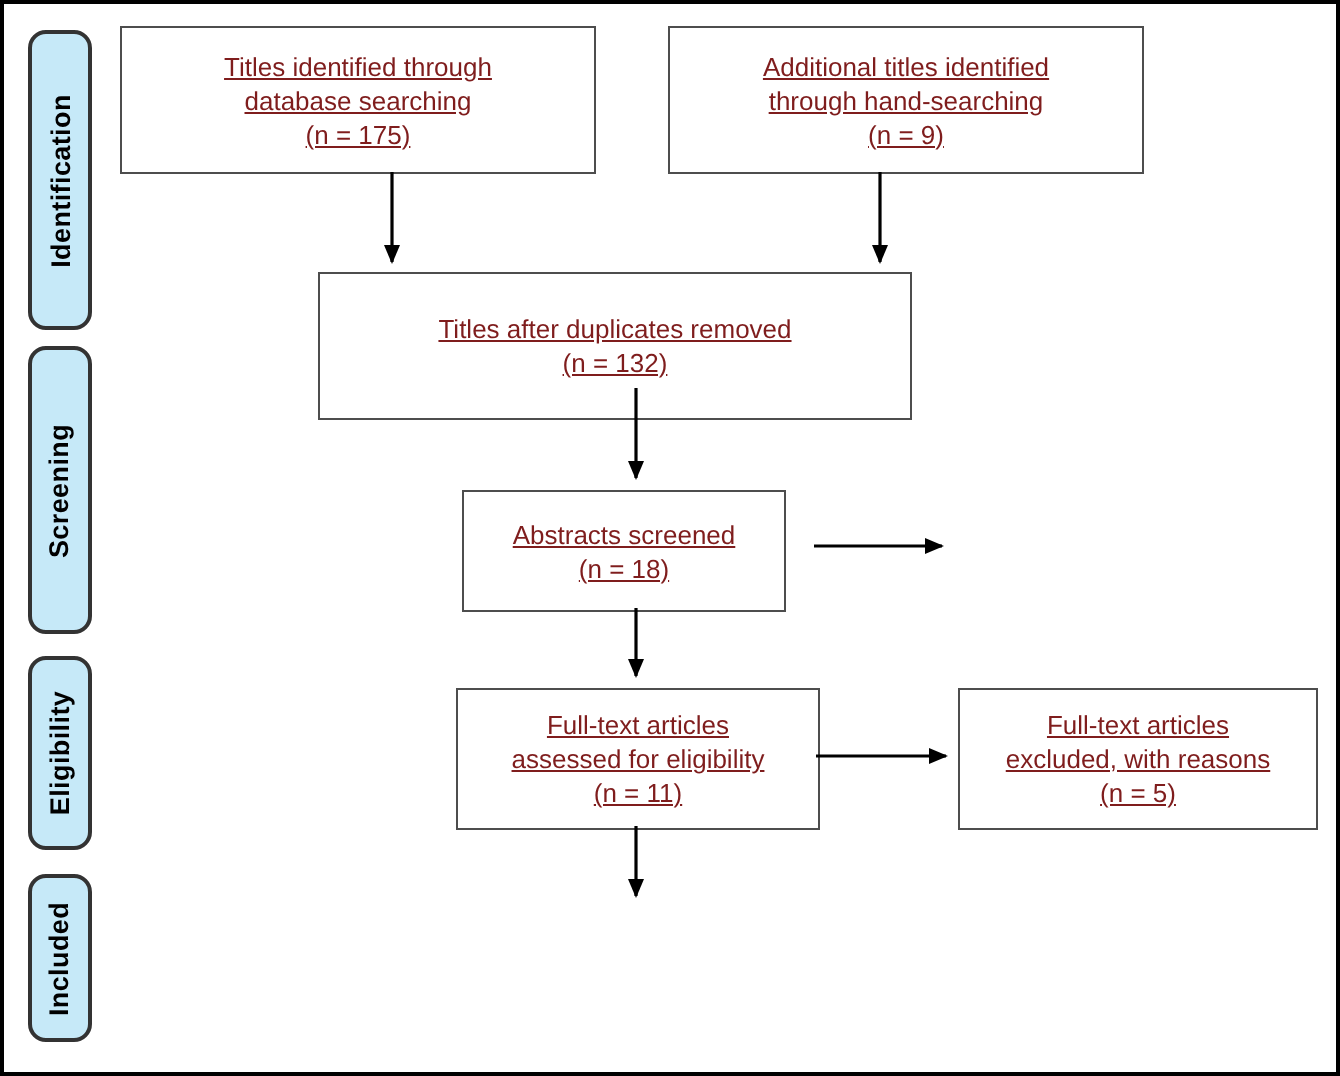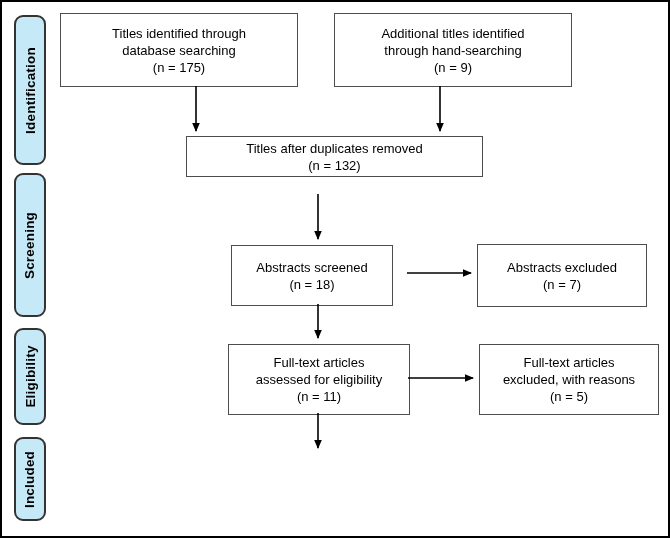--- a/index.html
+++ b/index.html
@@ -36,27 +36,28 @@
 
   .box {
     position:absolute;
     background:#ffffff;
     border:1.5px solid #4d4d4d;
     box-sizing:border-box;
     display:flex; align-items:center; justify-content:center;
     text-align:center;
     font-size:13px;
     line-height:17px;
-    color:#000000;
+    color:#7f1d1d;
+    text-decoration:underline;
   }
   .box .box-text { white-space:pre-line; }
 
   #box-database-search    { left:58px;  top:11px;  width:238px; height:74px; }
   #box-hand-search        { left:332px; top:11px;  width:238px; height:74px; }
-  #box-duplicates-removed { left:184px; top:134px; width:297px; height:41px; }
+  #box-duplicates-removed { left:157px; top:134px; width:297px; height:74px; }
   #box-abstracts-screened { left:229px; top:243px; width:162px; height:61px; }
   #box-abstracts-excluded { left:475px; top:242px; width:170px; height:63px; }
   #box-fulltext-assessed  { left:226px; top:342px; width:182px; height:71px; }
   #box-fulltext-excluded  { left:477px; top:342px; width:180px; height:71px; }
   #box-studies-included   { left:226px; top:452px; width:187px; height:71px; }
 
   .arrows {
     position:absolute; left:0; top:0;
     width:666px; height:534px;
     pointer-events:none;
@@ -91,24 +92,20 @@
 (n = 9)</span>
   </div>
   <div class="box" id="box-duplicates-removed">
     <span class="box-text">Titles after duplicates removed
 (n = 132)</span>
   </div>
   <div class="box" id="box-abstracts-screened">
     <span class="box-text">Abstracts screened
 (n = 18)</span>
   </div>
-  <div class="box" id="box-abstracts-excluded">
-    <span class="box-text">Abstracts excluded
-(n = 7)</span>
-  </div>
   <div class="box" id="box-fulltext-assessed">
     <span class="box-text">Full-text articles
 assessed for eligibility
 (n = 11)</span>
   </div>
   <div class="box" id="box-fulltext-excluded">
     <span class="box-text">Full-text articles
 excluded, with reasons
 (n = 5)</span>
   </div>

